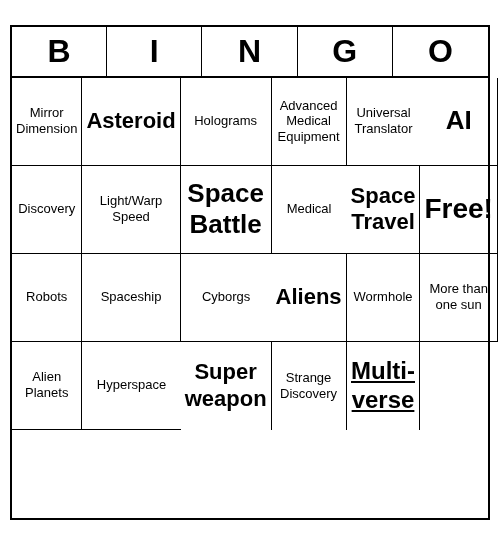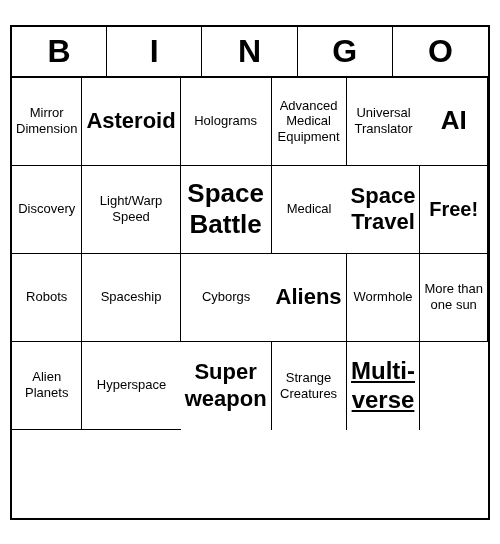--- a/index.html
+++ b/index.html
@@ -57,21 +57,21 @@
     }
     .bingo-cell.large-text {
       font-size: 22px;
       font-weight: bold;
     }
     .bingo-cell.xlarge-text {
       font-size: 26px;
       font-weight: bold;
     }
     .bingo-cell.free-cell {
-      font-size: 20px;
+      font-size: 28px;
       font-weight: bold;
     }
     .bingo-cell.multiverse {
       font-size: 24px;
       font-weight: bold;
       text-decoration: underline;
     }
   </style>
 </head>
 <body>
@@ -99,16 +99,16 @@
       <div class="bingo-cell free-cell">Free!</div>
       <div class="bingo-cell">Robots</div>
       <div class="bingo-cell">Spaceship</div>
       <div class="bingo-cell">Cyborgs</div>
       <div class="bingo-cell large-text">Aliens</div>
       <div class="bingo-cell">Wormhole</div>
       <div class="bingo-cell">More than one sun</div>
       <div class="bingo-cell">Alien Planets</div>
       <div class="bingo-cell">Hyperspace</div>
       <div class="bingo-cell large-text">Super weapon</div>
-      <div class="bingo-cell">Strange Creatures</div>
+      <div class="bingo-cell">Strange Discovery</div>
       <div class="bingo-cell multiverse">Multi-verse</div>
     </div>
 </div>
 
 </body></html>

